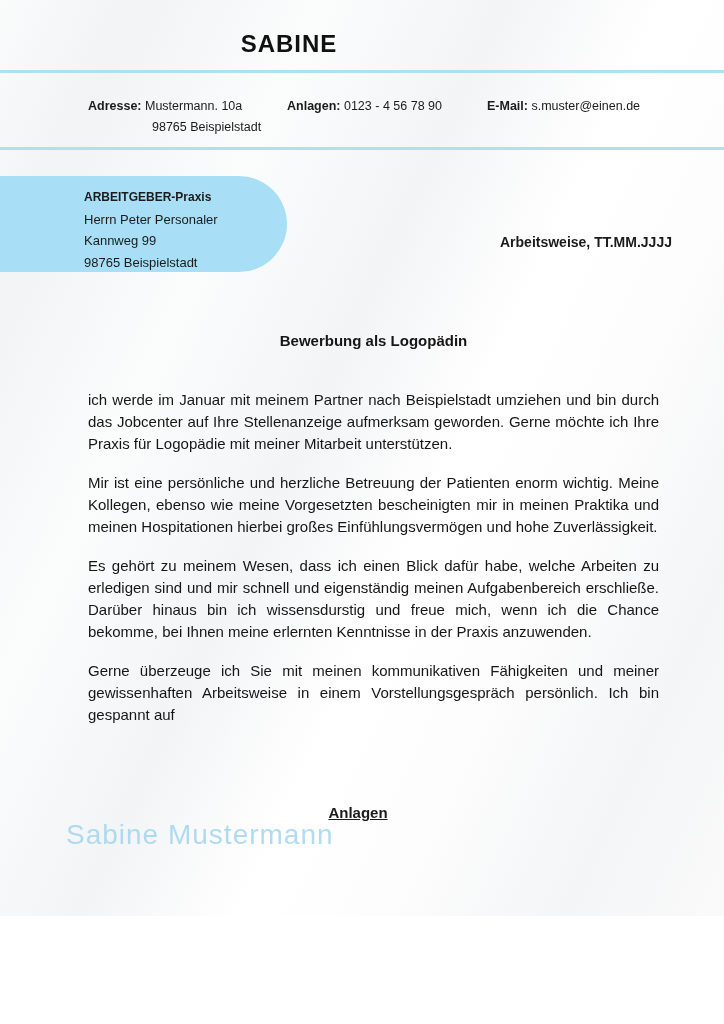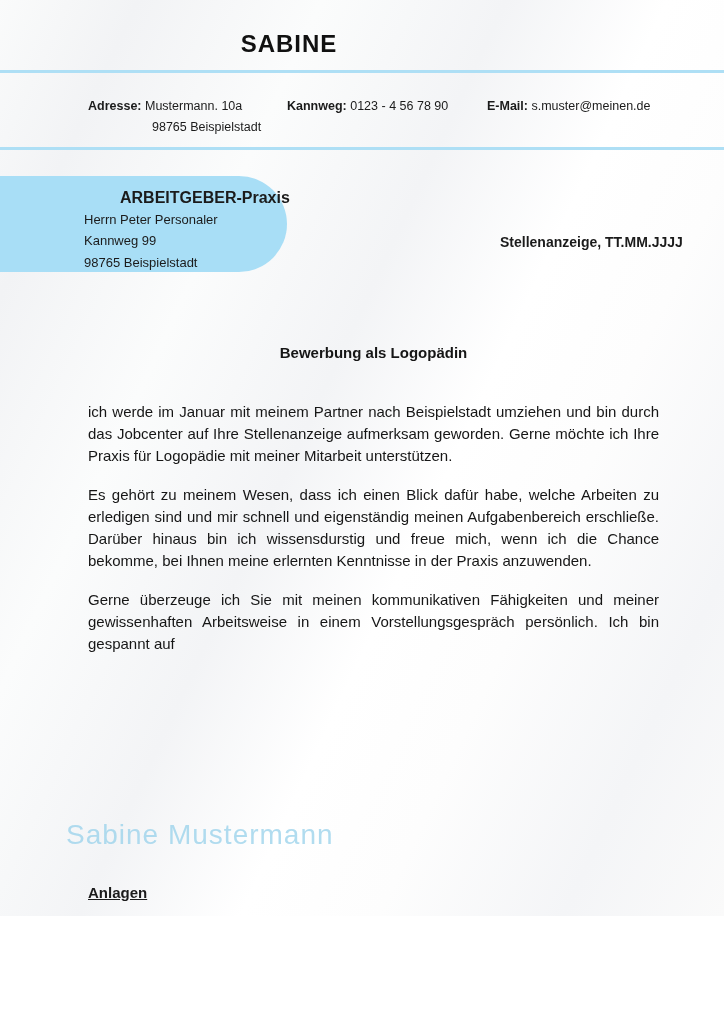--- a/index.html
+++ b/index.html
@@ -29,79 +29,80 @@
   .contact-address .line2{margin-left:64px;}
   .contact-phone{left:287px;}
   .contact-email{left:487px;}
   
   .recipient-box{
     position:absolute;top:176px;left:0;width:203px;height:85px;
     border-radius:0 48px 48px 0;
     padding:11px 0 0 84px;
     font-size:13px;line-height:21.5px;white-space:nowrap;
   }
-  .recipient-box .company{font-size:16px;font-weight:bold;margin-left:36px;}
+  .recipient-box .company{font-size:12px;font-weight:bold;}
   .dateline{position:absolute;top:234px;left:500px;font-size:14px;font-weight:bold;white-space:nowrap;}
   
   .watermark{
     position:absolute;top:797px;left:66px;z-index:0;
     font-size:28px;letter-spacing:1px;opacity:.8;white-space:nowrap;
   }
   
   .letter-body{
     position:absolute;top:326px;left:88px;width:571px;z-index:1;
     font-size:15px;line-height:22px;text-align:justify;color:#161616;
   }
-  .subject{font-weight:bold;text-align:center;margin:16px 0 37px 0;}
+  .subject{font-weight:bold;text-align:center;margin:4px 0 37px 0;}
   .salutation{margin:0 0 19px 0;}
   .letter-body p.para{margin:0 0 17px 0;}
   .letter-body p.para.pre-break{}
   .enclosures{
-    position:absolute;top:884px;left:88px;width:540px;z-index:1;
-    text-align:left;font-size:15px;font-weight:bold;
+    position:absolute;top:804px;left:88px;width:540px;z-index:1;
+    text-align:center;font-size:15px;font-weight:bold;
   }
   .enclosures span{text-decoration:underline;}
   .bottom-bar{position:absolute;left:0;top:1012px;width:724px;height:12px;}
 </style>
 </head>
 <body>
 
 <div class="page">
 
   <div class="name-header">SABINE</div>
 
   <div class="rule rule-top" style="background: rgb(174, 223, 245);"></div>
 
   <div class="contact-item contact-address">
     <div><b>Adresse:</b> <span>Mustermann. 10a</span></div>
     <div class="line2">98765 Beispielstadt</div>
   </div>
   <div class="contact-item contact-phone">
-    <b>Kannweg:</b> <span>0123 - 4 56 78 90</span>
+    <b>Anlagen:</b> <span>0123 - 4 56 78 90</span>
   </div>
   <div class="contact-item contact-email">
-    <b>E-Mail:</b> <span>s.muster@meinen.de</span>
+    <b>E-Mail:</b> <span>s.muster@einen.de</span>
   </div>
 
   <div class="rule rule-mid" style="background: rgb(174, 223, 245);"></div>
 
   <div class="recipient-box" style="background: rgb(168, 222, 246);">
     <div class="company">ARBEITGEBER-Praxis</div>
     <div>Herrn Peter Personaler</div>
     <div>Kannweg 99</div>
     <div>98765 Beispielstadt</div>
   </div>
 
-  <div class="dateline">Stellenanzeige, TT.MM.JJJJ</div>
+  <div class="dateline">Arbeitsweise, TT.MM.JJJJ</div>
 
   <div class="watermark" style="color: rgb(158, 212, 236); margin-top: 22px;">Sabine Mustermann</div>
 
   <div class="letter-body">
     <p class="subject">Bewerbung als Logopädin</p>
     <p class="para">ich werde im Januar mit meinem Partner nach Beispielstadt umziehen und bin durch das Jobcenter auf Ihre Stellenanzeige aufmerksam geworden. Gerne möchte ich Ihre Praxis für Logopädie mit meiner Mitarbeit unterstützen.</p>
+    <p class="para">Mir ist eine persönliche und herzliche Betreuung der Patienten enorm wichtig. Meine Kollegen, ebenso wie meine Vorgesetzten bescheinigten mir in meinen Praktika und meinen Hospitationen hierbei großes Einfühlungsvermögen und hohe Zuverlässigkeit.</p>
     <p class="para pre-break">Es gehört zu meinem Wesen, dass ich einen Blick dafür habe, welche Arbeiten zu erledigen sind und mir schnell und eigenständig meinen Aufgabenbereich erschließe. Darüber hinaus bin ich wissensdurstig und freue mich, wenn ich die Chance bekomme, bei Ihnen meine erlernten Kenntnisse in der Praxis anzuwenden.</p>
     <p class="para">Gerne überzeuge ich Sie mit meinen kommunikativen Fähigkeiten und meiner gewissenhaften Arbeitsweise in einem Vorstellungsgespräch persönlich. Ich bin gespannt auf</p>
   </div>
 
   <div class="enclosures">
     <span>Anlagen</span>
   </div>
 
   <div class="bottom-bar" style="background: rgb(168, 222, 246);"></div>
 

